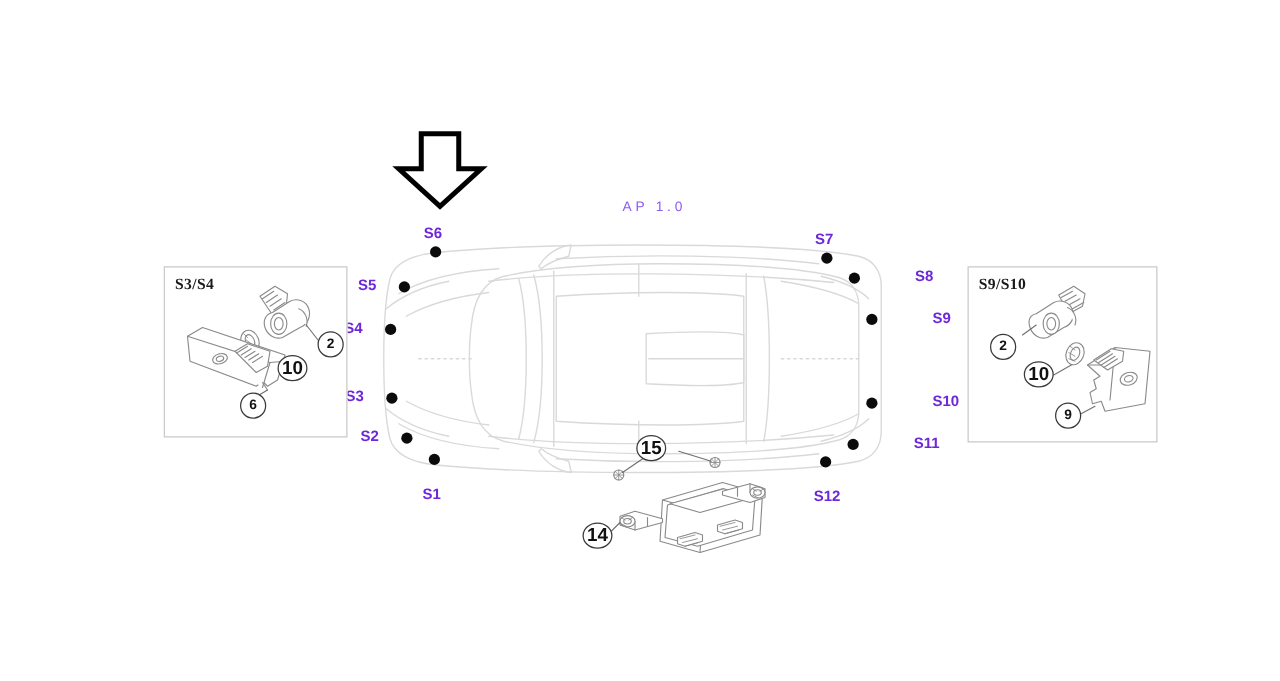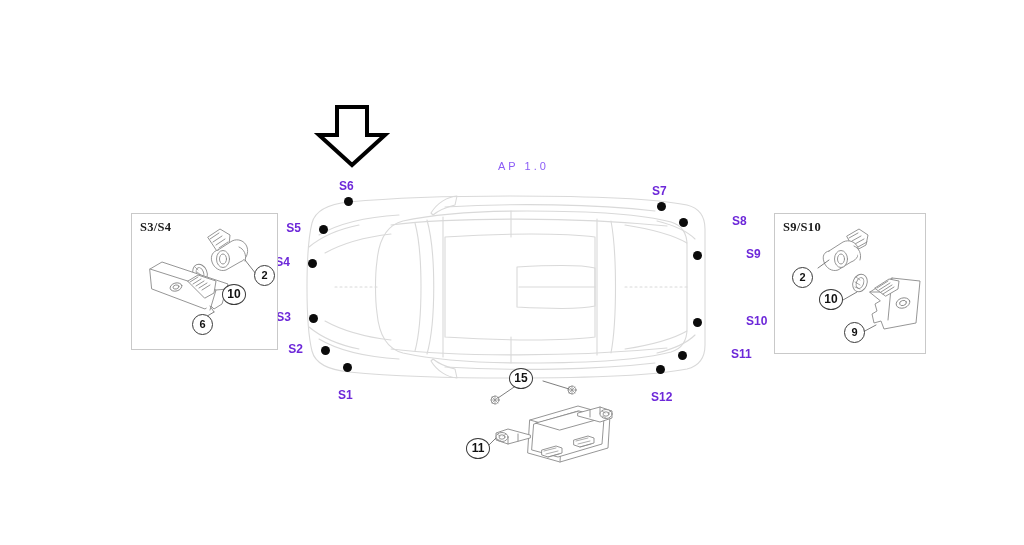--- a/index.html
+++ b/index.html
@@ -57,21 +57,21 @@
 
   
   .balloon{
     position:absolute;width:19px;height:19px;
     border:1px solid #3a3a3a;border-radius:50%;
     background:#ffffff;
     font-size:11px;font-weight:bold;color:#111;
     line-height:19px;text-align:center;
     font-family:"Liberation Sans", sans-serif;
   }
-  .balloon.wide{width:22px;height:19px;border-radius:50%;line-height:19px;font-size:12px;}
+  .balloon.wide{width:22px;height:19px;border-radius:50%;line-height:19px;font-size:15px;}
 
   svg{display:block;overflow:visible;}
 </style>
 </head>
 <body>
 
 <div id="page">
 
   <div class="abs" id="title">AP 1.0</div>
 
@@ -263,21 +263,21 @@
 
         <line x1="101" y1="111" x2="88" y2="118" stroke="#6f6f6f"></line>
       </g>
     </svg>
 
     <div class="balloon abs" style="left:17px;top:53px">2</div>
     <div class="balloon wide abs" style="left:44px;top:75px">10</div>
     <div class="balloon abs" style="left:69px;top:108px">9</div>
   </div>
 
-  <div class="abs" style="left:462px;top:368px">
+  <div class="abs" style="left:462px;top:348px">
     <svg width="160" height="110" viewBox="0 0 160 110">
       <g fill="#ffffff" stroke="#8a8a8a" stroke-width="0.9" stroke-linejoin="round" stroke-linecap="round">
 
         <g>
           <circle cx="33" cy="32" r="4"></circle>
           <path d="M30,29 l6,6 M36,29 l-6,6 M29,32 l8,0 M33,28 l0,8" stroke-width="0.7"></path>
           <circle cx="110" cy="22" r="4"></circle>
           <path d="M107,19 l6,6 M113,19 l-6,6 M106,22 l8,0 M110,18 l0,8" stroke-width="0.7"></path>
         </g>
 
@@ -305,16 +305,16 @@
         <path d="M80,82 l14,-4 l6,2 l0,5 l-14,4 l-6,-2 z"></path>
         <path d="M82,83 l12,-3 M84,86 l12,-3 M86,89 l11,-3" stroke-width="0.7"></path>
         <path d="M112,72 l14,-4 l6,2 l0,5 l-14,4 l-6,-2 z"></path>
         <path d="M114,73 l12,-3 M116,76 l12,-3 M118,79 l11,-3" stroke-width="0.7"></path>
 
         <line x1="34" y1="70" x2="24" y2="80" stroke="#6f6f6f"></line>
       </g>
     </svg>
 
     <div class="balloon wide abs" style="left:47px;top:0px">15</div>
-    <div class="balloon wide abs" style="left:4px;top:70px">11</div>
+    <div class="balloon wide abs" style="left:4px;top:70px">14</div>
   </div>
 
 </div>
 
 </body></html>

